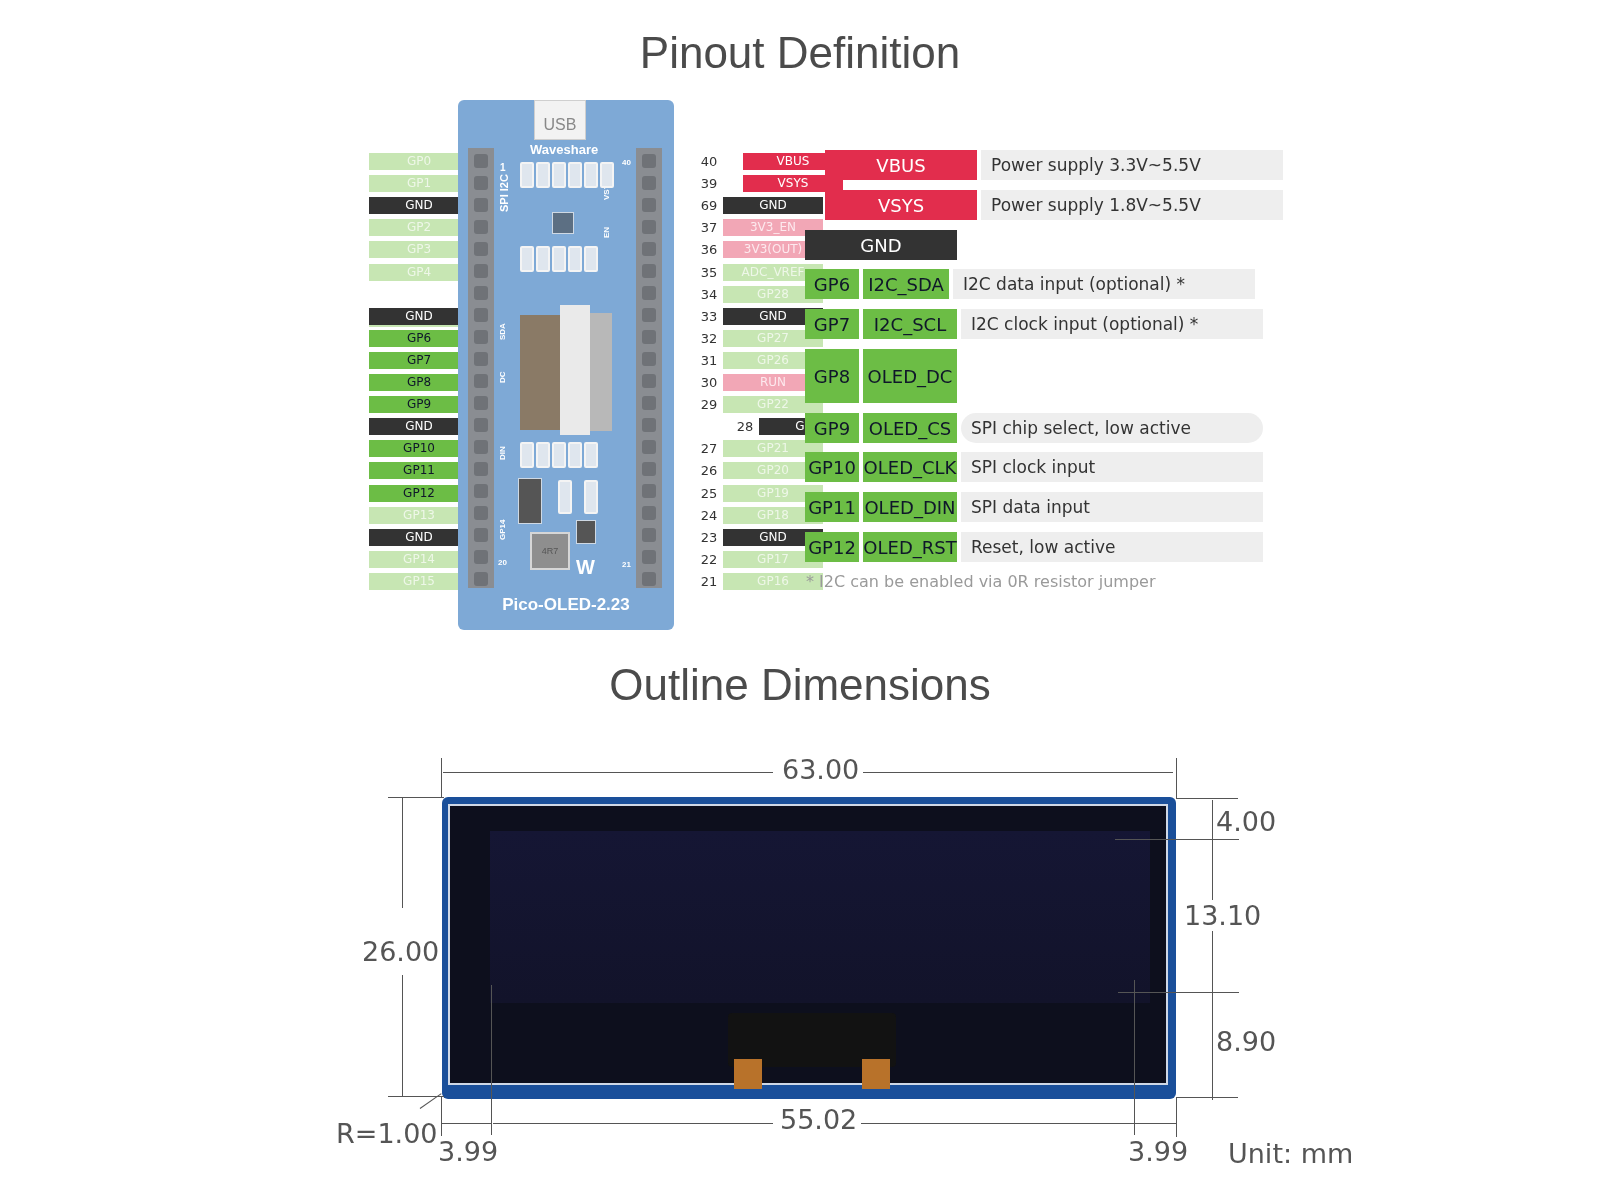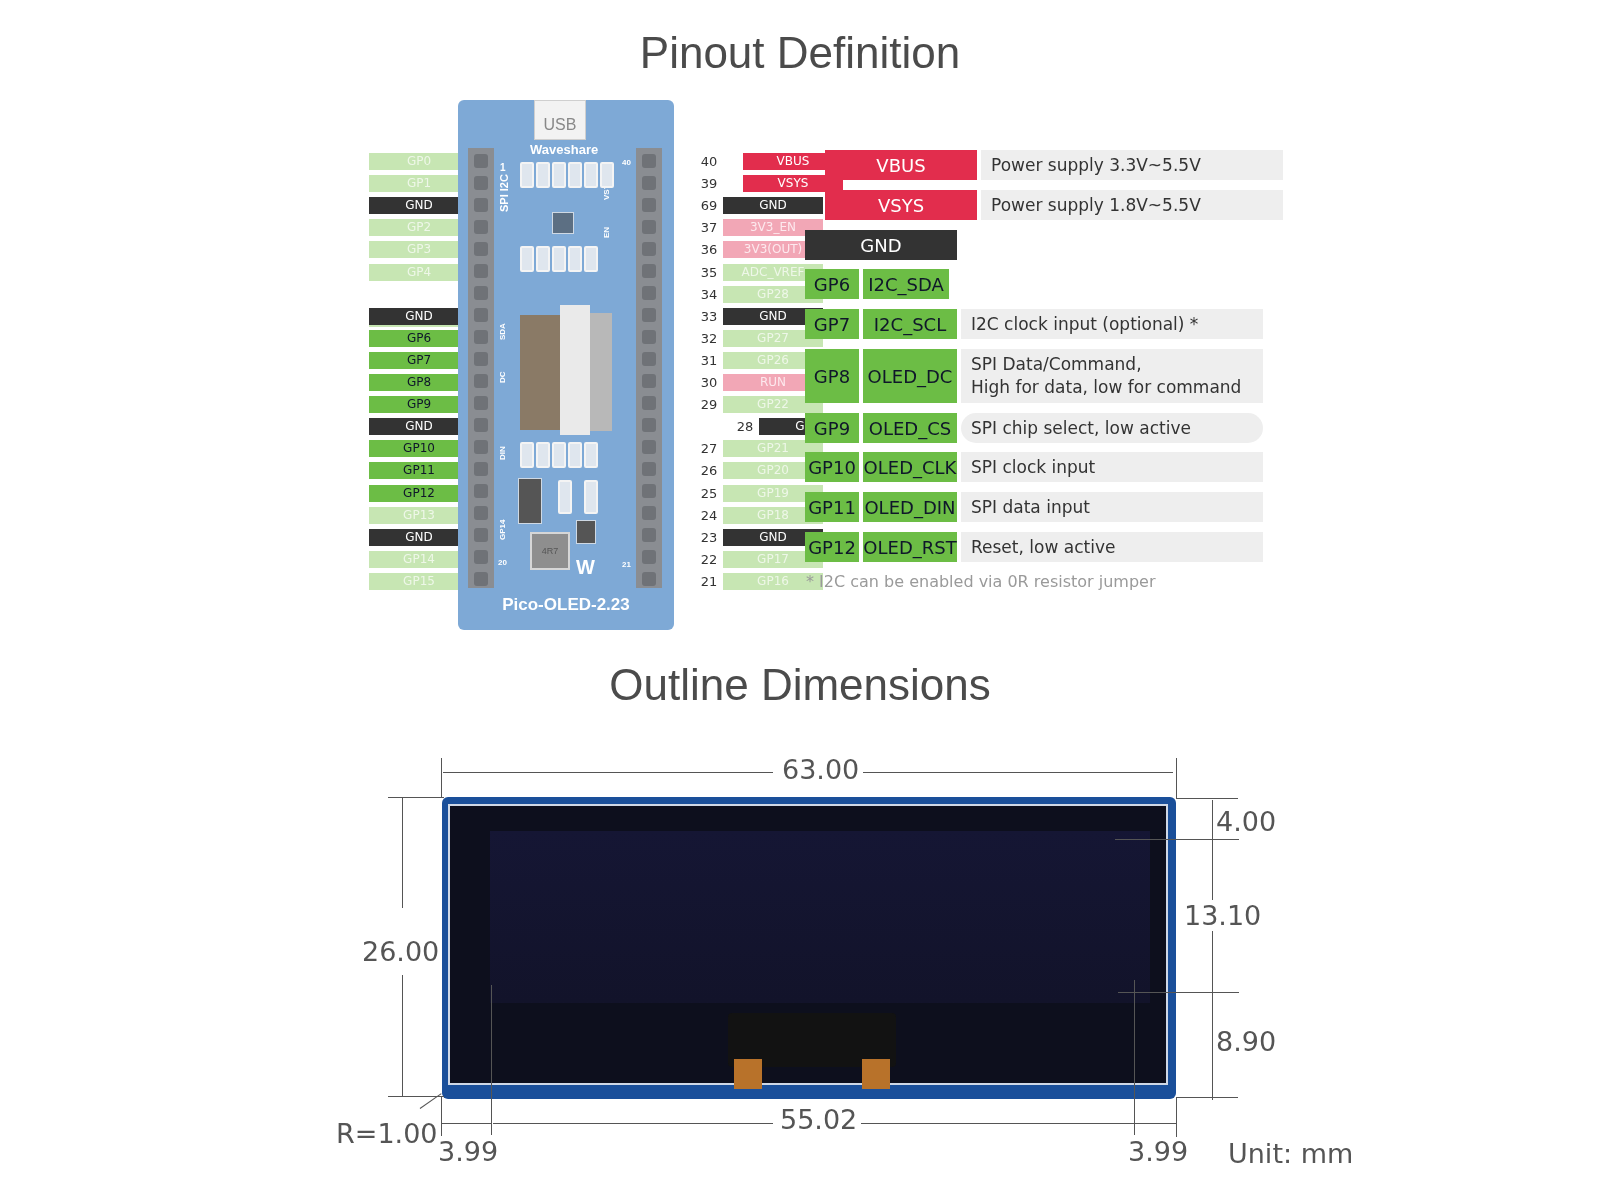--- a/index.html
+++ b/index.html
@@ -358,33 +358,32 @@
       <div class="tbl-key c-red" style="width: 152px; color: rgb(255, 255, 255);">VSYS</div>
       <div class="tbl-desc" style="white-space: pre-line;">Power supply 1.8V~5.5V</div>
     </div>
     <div class="tbl-row" style="top: 230px; height: 30px;">
       <div class="tbl-key c-gnd" style="width: 152px; color: rgb(255, 255, 255);">GND</div>
     </div>
     <div class="tbl-row" style="top: 269px; height: 30px;">
       <div class="tbl-key c-green" style="width: 54px;">GP6</div>
       <div style="width: 4px;"></div>
       <div class="tbl-key c-green" style="width: 86px;">I2C_SDA</div>
+      <div class="tbl-desc" style="white-space: pre-line;">I2C data input (optional) *</div>
     </div>
     <div class="tbl-row" style="top: 309px; height: 30px;">
       <div class="tbl-key c-green" style="width: 54px;">GP7</div>
       <div style="width: 4px;"></div>
       <div class="tbl-key c-green" style="width: 94px;">I2C_SCL</div>
       <div class="tbl-desc" style="white-space: pre-line;">I2C clock input (optional) *</div>
     </div>
     <div class="tbl-row" style="top: 349px; height: 54px;">
       <div class="tbl-key c-green" style="width: 54px;">GP8</div>
       <div style="width: 4px;"></div>
       <div class="tbl-key c-green" style="width: 94px;">OLED_DC</div>
-      <div class="tbl-desc" style="white-space: pre-line;">SPI Data/Command,
-High for data, low for command</div>
     </div>
     <div class="tbl-row" style="top: 413px; height: 30px;">
       <div class="tbl-key c-green" style="width: 54px;">GP9</div>
       <div style="width: 4px;"></div>
       <div class="tbl-key c-green" style="width: 94px;">OLED_CS</div>
       <div class="tbl-desc" style="white-space: pre-line; border-radius: 15px;">SPI chip select, low active</div>
     </div>
     <div class="tbl-row" style="top: 452px; height: 30px;">
       <div class="tbl-key c-green" style="width: 54px;">GP10</div>
       <div style="width: 4px;"></div>

